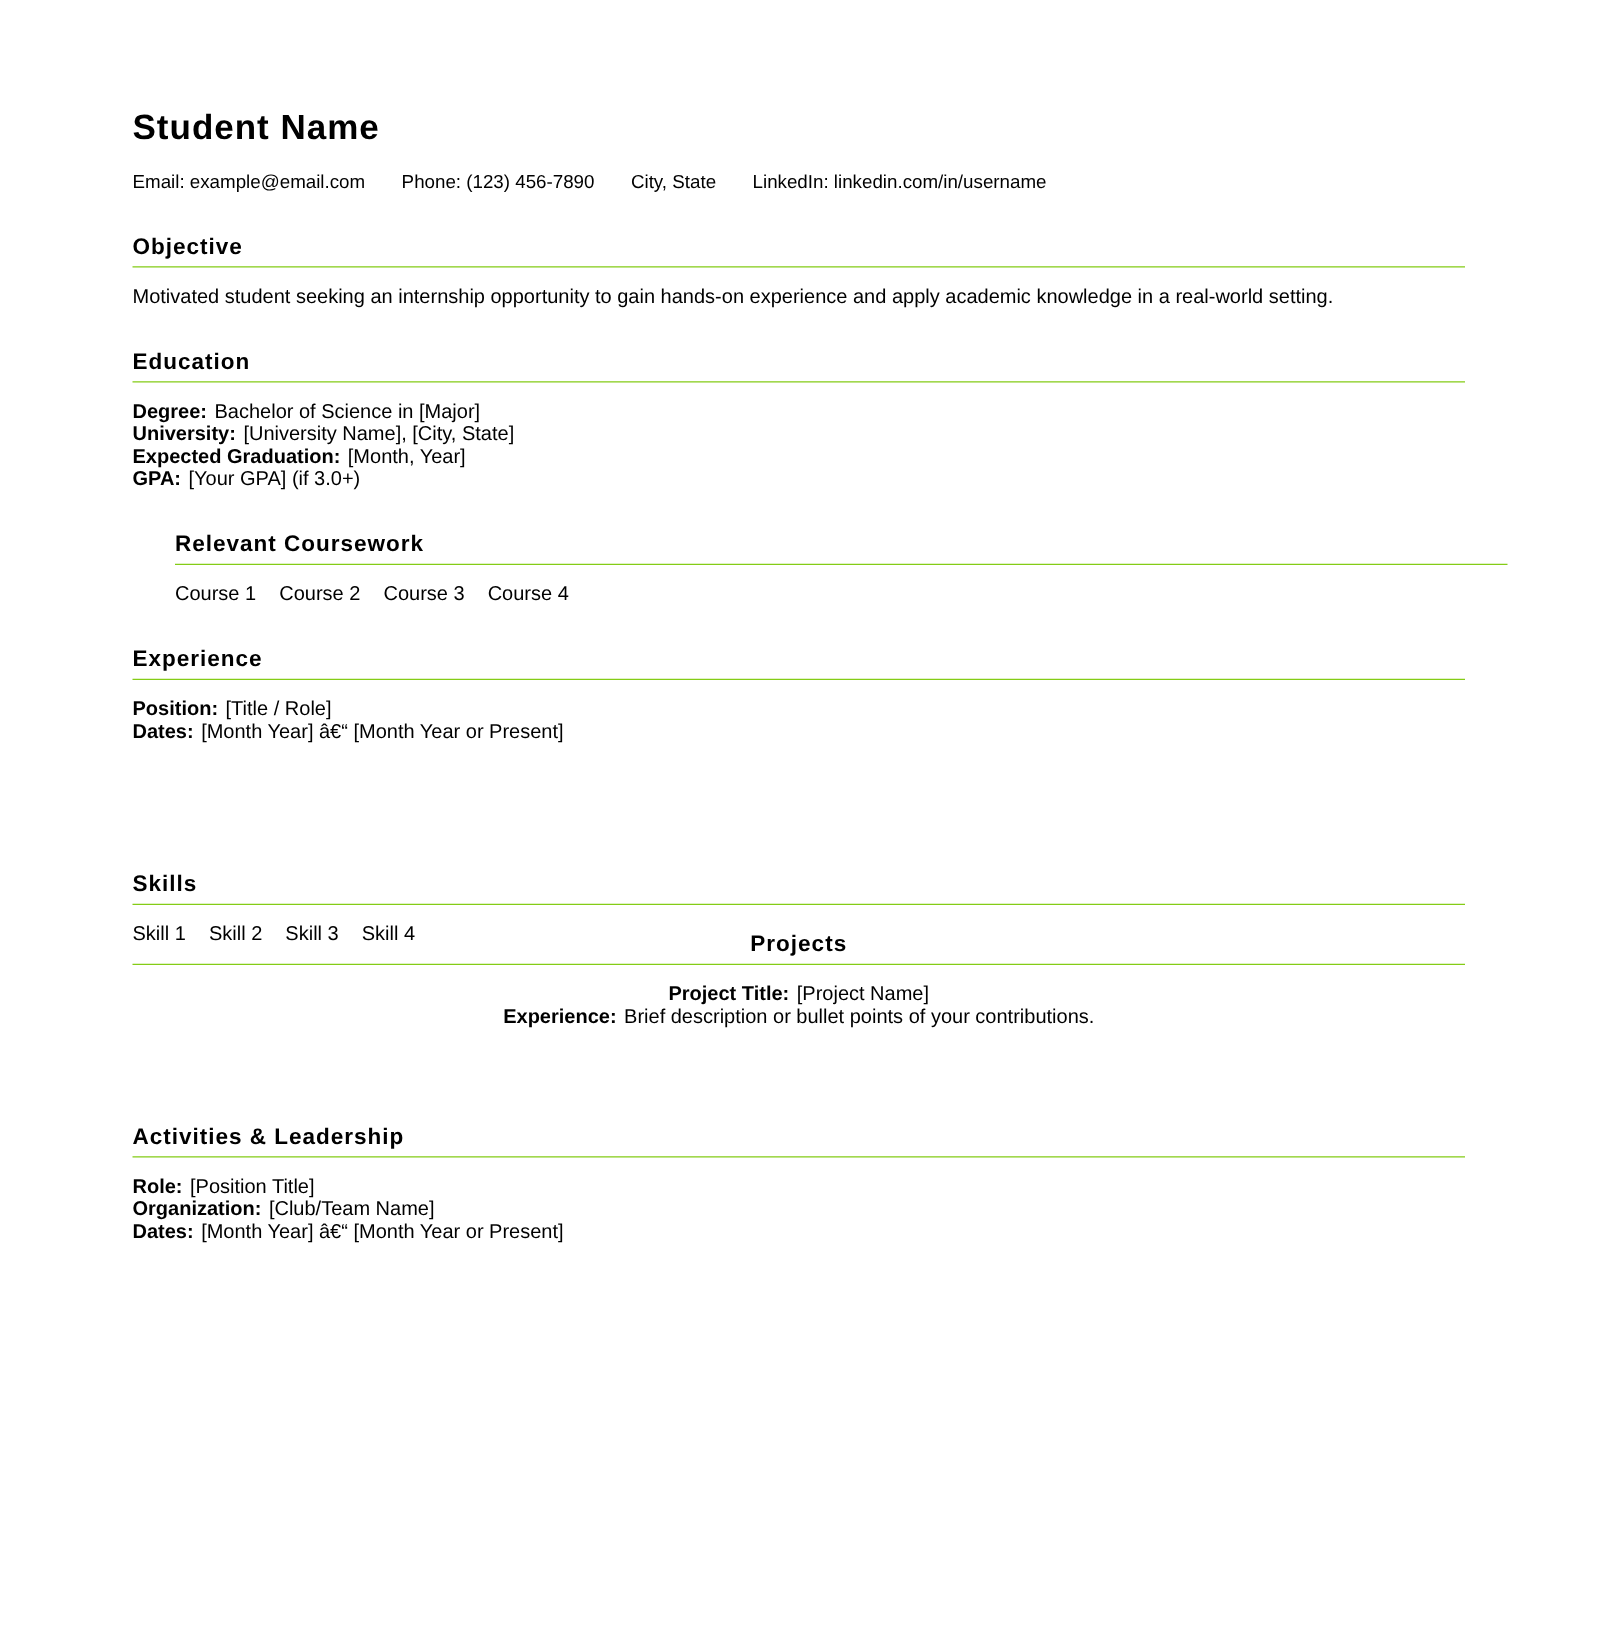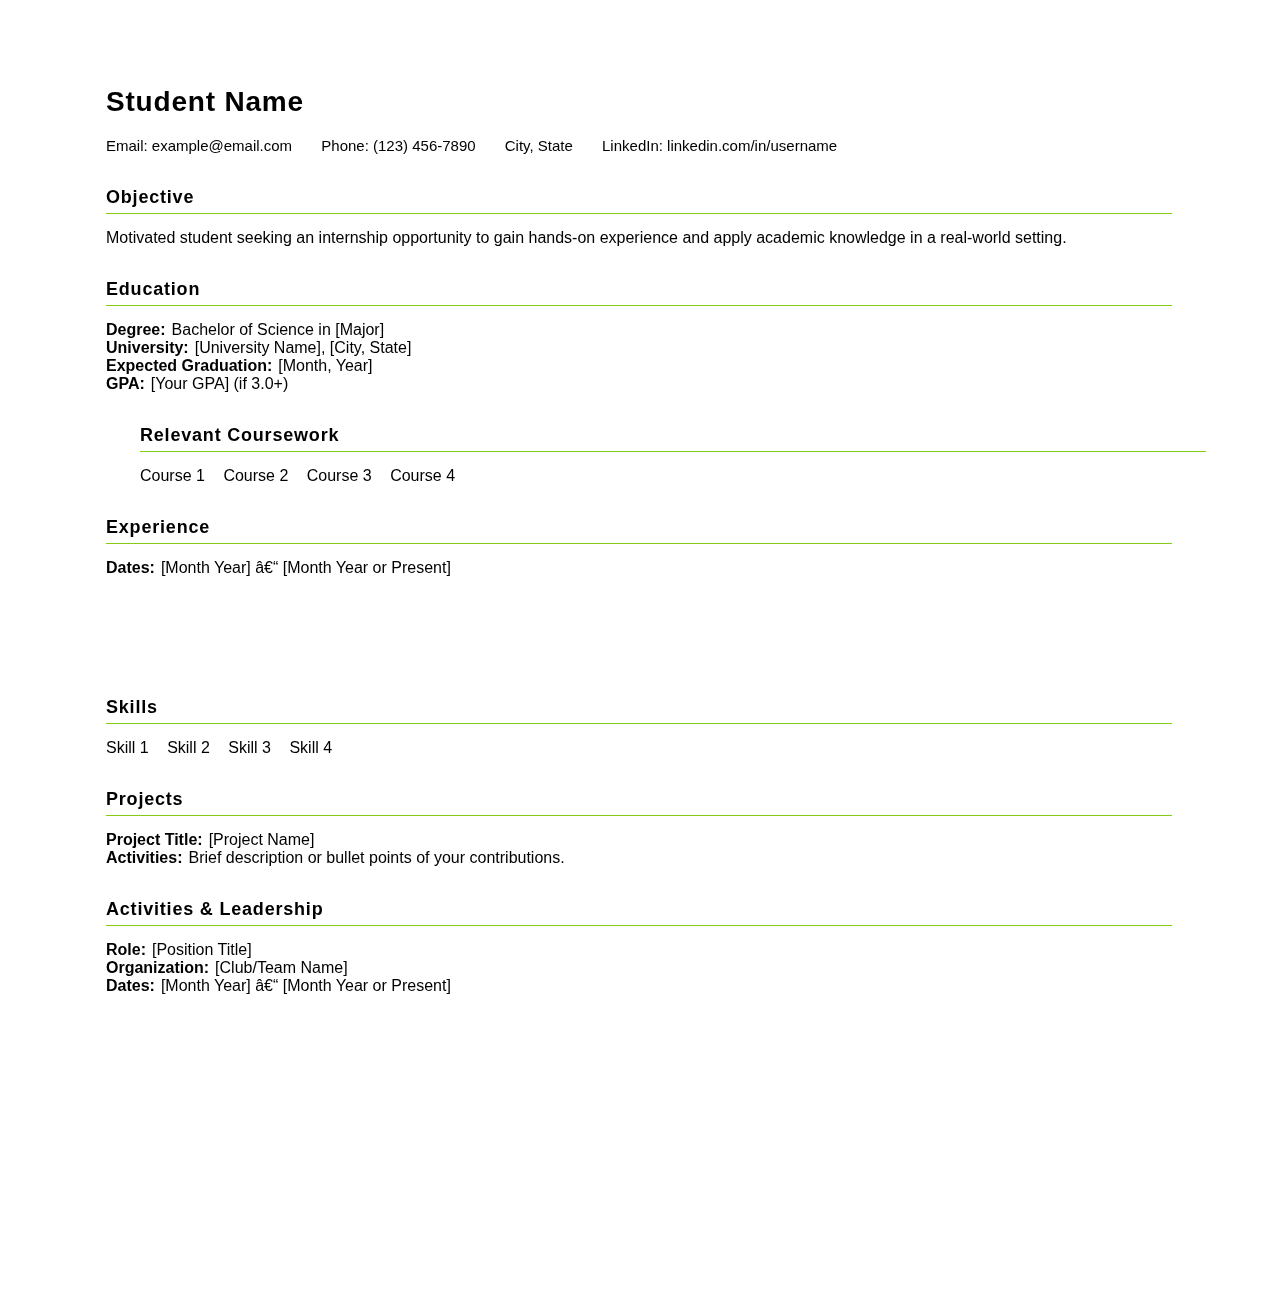--- a/index.html
+++ b/index.html
@@ -50,39 +50,40 @@
       <span>Course 1</span>
       <span>Course 2</span>
       <span>Course 3</span>
       <span>Course 4</span>
     </div>
   </div>
 
   <div class="section" style="top:516px;">
     <h2>Experience</h2>
     <div class="body" style="margin-top:15px;">
+      <div class="line"><b>Position:</b><span class="val">[Title / Role]</span></div>
       <div class="line"><b>Dates:</b><span class="val">[Month Year] â€“ [Month Year or Present]</span></div>
     </div>
   </div>
 
   <div class="section" style="top:696px;">
     <h2>Skills</h2>
     <div class="body inline-list" style="margin-top:15px;">
       <span>Skill 1</span>
       <span>Skill 2</span>
       <span>Skill 3</span>
       <span>Skill 4</span>
     </div>
   </div>
 
-  <div class="section" style="top:788px;">
+  <div class="section" style="top:744px;text-align:center;">
     <h2>Projects</h2>
     <div class="body" style="margin-top:15px;">
       <div class="line"><b>Project Title:</b><span class="val">[Project Name]</span></div>
-      <div class="line"><b>Activities:</b><span class="val">Brief description or bullet points of your contributions.</span></div>
+      <div class="line"><b>Experience:</b><span class="val">Brief description or bullet points of your contributions.</span></div>
     </div>
   </div>
 
   <div class="section" style="top:898px;">
     <h2>Activities &amp; Leadership</h2>
     <div class="body" style="margin-top:15px;">
       <div class="line"><b>Role:</b><span class="val">[Position Title]</span></div>
       <div class="line"><b>Organization:</b><span class="val">[Club/Team Name]</span></div>
       <div class="line"><b>Dates:</b><span class="val">[Month Year] â€“ [Month Year or Present]</span></div>
     </div>

